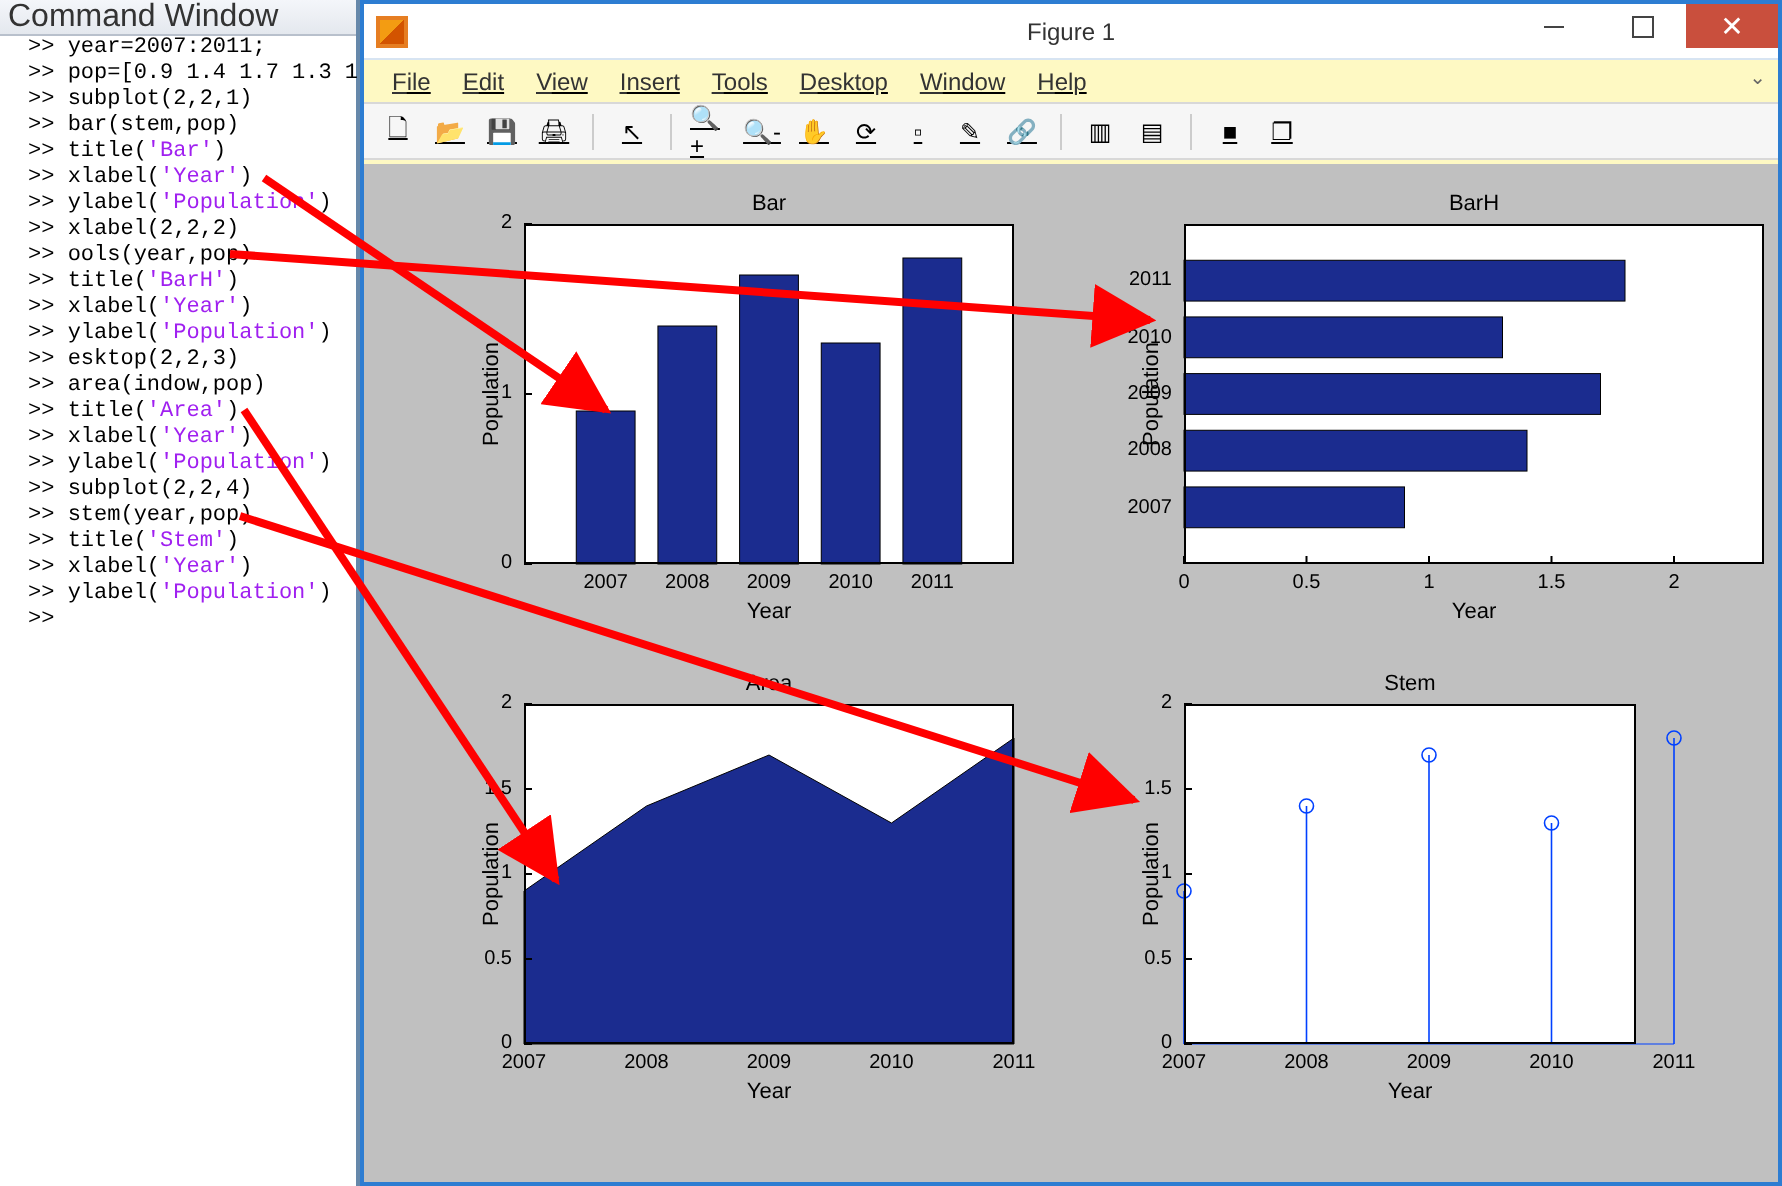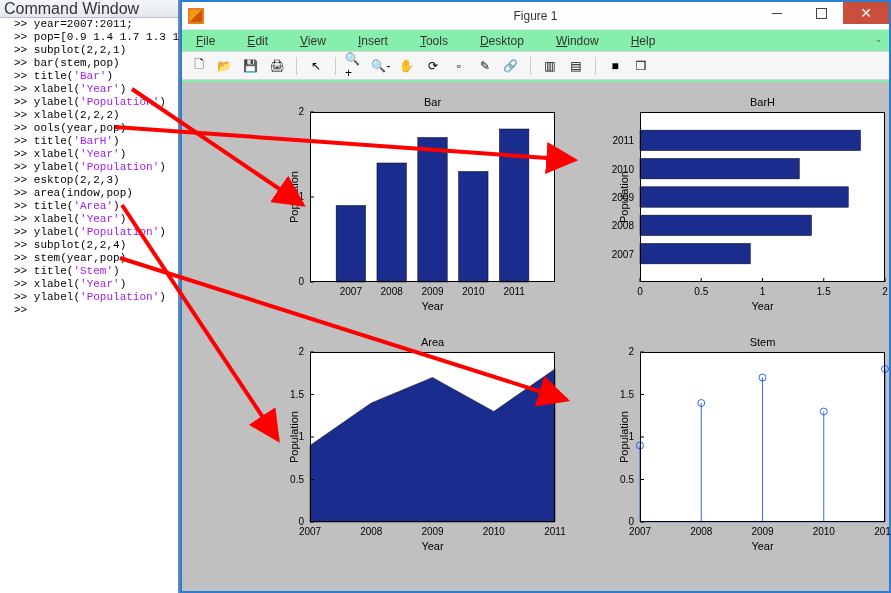--- a/index.html
+++ b/index.html
@@ -20,21 +20,21 @@
     font-family: "Courier New", monospace; font-size: 11px; line-height: 13px;
     color: #000; white-space: nowrap; position: relative;
   }
   .cmdwin-body .line { display: block; }
   .cmdwin-body .line::before { content: ">> "; color: #000; }
   .cmdwin-body .str { color: #a020f0; }
 
   
   .figwin {
     position: absolute; left: 180px; top: 0; width: 711px; height: 593px;
-    border: 2px solid #2d7dd2; background: #86efac;
+    border: 2px solid #2d7dd2; background: #fef9c3; text-decoration: underline;
   }
   .titlebar {
     height: 28px; background: #fff; display: flex; align-items: center;
     position: relative; border-bottom: 1px solid #d7e4f2;
   }
   .titlebar .app-icon {
     width: 16px; height: 16px; margin: 0 6px;
     background: #e67e22; position: relative;
   }
   .titlebar .app-icon::after {
@@ -49,21 +49,21 @@
   .winbtn {
     width: 44px; height: 22px; display: flex; align-items: center; justify-content: center;
     font-size: 11px; color: #444; background: #fff;
   }
   .winbtn.close { background: #c94f3d; color: #fff; width: 46px; font-size: 14px; }
   .winbtn.min::before { content: ""; width: 10px; border-top: 1px solid #444; }
   .winbtn.max::before { content: ""; width: 9px; height: 9px; border: 1px solid #444; }
   .winbtn.close::before { content: "✕"; }
 
   .menubar {
-    height: 22px; display: flex; align-items: center; padding: 0 8px; gap: 20px;
+    height: 22px; display: flex; align-items: center; padding: 0 8px; gap: 4px;
     border-bottom: 1px solid #d8d8d8; font-size: 12px; color: #333;
     position: relative;
   }
   .menubar .menu-item { padding: 2px 6px; }
   .menubar .menu-item u { text-decoration: underline; }
   .menubar .spin { position: absolute; right: 6px; top: 3px; font-size: 10px; color: #666; }
 
   .toolbar {
     height: 28px; display: flex; align-items: center; padding: 0 6px; gap: 4px;
     border-bottom: 1px solid #d8d8d8; background: #f6f6f6;
@@ -73,21 +73,21 @@
     width: 22px; height: 22px; border: 1px solid transparent; border-radius: 2px;
     display: flex; align-items: center; justify-content: center; font-size: 13px;
   }
 
   
   .figcanvas {
     position: absolute; left: 0; right: 0; top: 80px; bottom: 0;
     background: #c0c0c0;
   }
   .axes {
-    position: absolute; background: #fff; margin-left: 48px;
+    position: absolute; background: #fff;
   }
   .axes-title {
     position: absolute; top: -16px; left: 0; right: 0; text-align: center;
     font-size: 11px; color: #000;
   }
   .axes-xlabel {
     position: absolute; bottom: -30px; left: 0; right: 0; text-align: center;
     font-size: 11px; color: #000;
   }
   .axes-ylabel {
@@ -204,21 +204,21 @@
     <span class="tick" style="left: -6px; top: 164px; transform: translateX(-100%);">0</span>
         <span class="tick" style="left: -6px; top: 79px; transform: translateX(-100%);">1</span>
         <span class="tick" style="left: -6px; top: -6px; transform: translateX(-100%);">2</span>
         <span class="tick" style="left: 40.8333px; top: 174px; transform: translateX(-50%);">2007</span>
         <span class="tick" style="left: 81.6667px; top: 174px; transform: translateX(-50%);">2008</span>
         <span class="tick" style="left: 122.5px; top: 174px; transform: translateX(-50%);">2009</span>
         <span class="tick" style="left: 163.333px; top: 174px; transform: translateX(-50%);">2010</span>
         <span class="tick" style="left: 204.167px; top: 174px; transform: translateX(-50%);">2011</span>
       </div>
 
-    <div class="axes" id="ax-barh" style="left:410px; top:30px; width:245px; height:170px;">
+    <div class="axes" id="ax-barh" style="left:410px; top:30px; width:290px; height:170px;">
       <div class="axes-title">BarH</div>
       <div class="axes-ylabel">Population</div>
       <div class="axes-xlabel">Year</div>
       <div class="plotarea">
           <svg id="svg-barh">
             <rect x="0" y="131.46666666666667" width="110.25" height="20.4" fill="#1b2c8f" stroke="#000" stroke-width="0.5"></rect>
             <rect x="0" y="103.13333333333334" width="171.5" height="20.4" fill="#1b2c8f" stroke="#000" stroke-width="0.5"></rect>
             <rect x="0" y="74.8" width="208.25" height="20.4" fill="#1b2c8f" stroke="#000" stroke-width="0.5"></rect>
             <rect x="0" y="46.46666666666667" width="159.25" height="20.4" fill="#1b2c8f" stroke="#000" stroke-width="0.5"></rect>
             <rect x="0" y="18.133333333333344" width="220.5" height="20.4" fill="#1b2c8f" stroke="#000" stroke-width="0.5"></rect>
@@ -262,21 +262,21 @@
         <span class="tick" style="left: -6px; top: 79px; transform: translateX(-100%);">1</span>
         <span class="tick" style="left: -6px; top: 36.5px; transform: translateX(-100%);">1.5</span>
         <span class="tick" style="left: -6px; top: -6px; transform: translateX(-100%);">2</span>
         <span class="tick" style="left: 0px; top: 174px; transform: translateX(-50%);">2007</span>
         <span class="tick" style="left: 61.25px; top: 174px; transform: translateX(-50%);">2008</span>
         <span class="tick" style="left: 122.5px; top: 174px; transform: translateX(-50%);">2009</span>
         <span class="tick" style="left: 183.75px; top: 174px; transform: translateX(-50%);">2010</span>
         <span class="tick" style="left: 245px; top: 174px; transform: translateX(-50%);">2011</span>
       </div>
 
-    <div class="axes" id="ax-stem" style="left:410px; top:270px; width:245px; height:170px;">
+    <div class="axes" id="ax-stem" style="left:410px; top:270px; width:226px; height:170px;">
       <div class="axes-title">Stem</div>
       <div class="axes-ylabel">Population</div>
       <div class="axes-xlabel">Year</div>
       <div class="plotarea">
           <svg id="svg-stem">
             <line x1="0" y1="170" x2="245" y2="170" stroke="#0040ff" stroke-width="0.5"></line>
             <line x1="0" y1="170" x2="0" y2="93.5" stroke="#0040ff" stroke-width="0.8"></line>
             <circle cx="0" cy="93.5" r="3.5" fill="none" stroke="#0040ff" stroke-width="0.8"></circle>
             <line x1="61.25" y1="170" x2="61.25" y2="51.000000000000014" stroke="#0040ff" stroke-width="0.8"></line>
             <circle cx="61.25" cy="51.000000000000014" r="3.5" fill="none" stroke="#0040ff" stroke-width="0.8"></circle>

